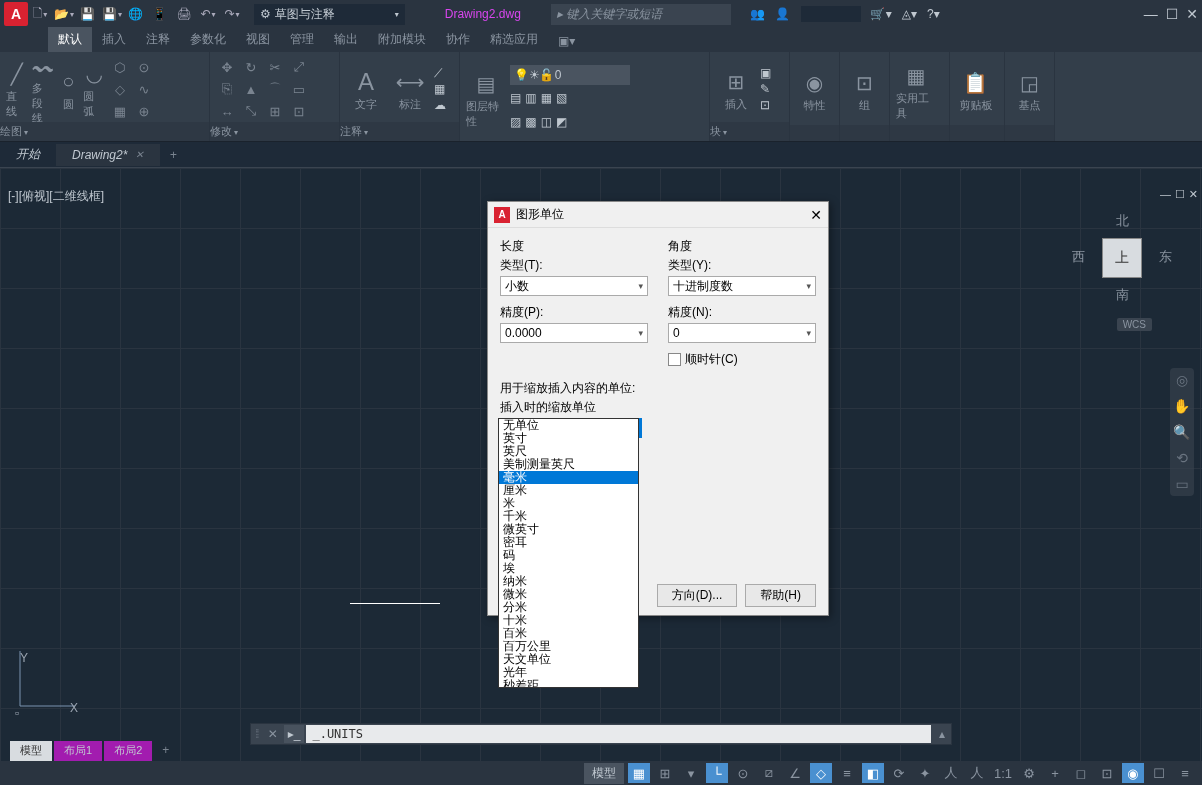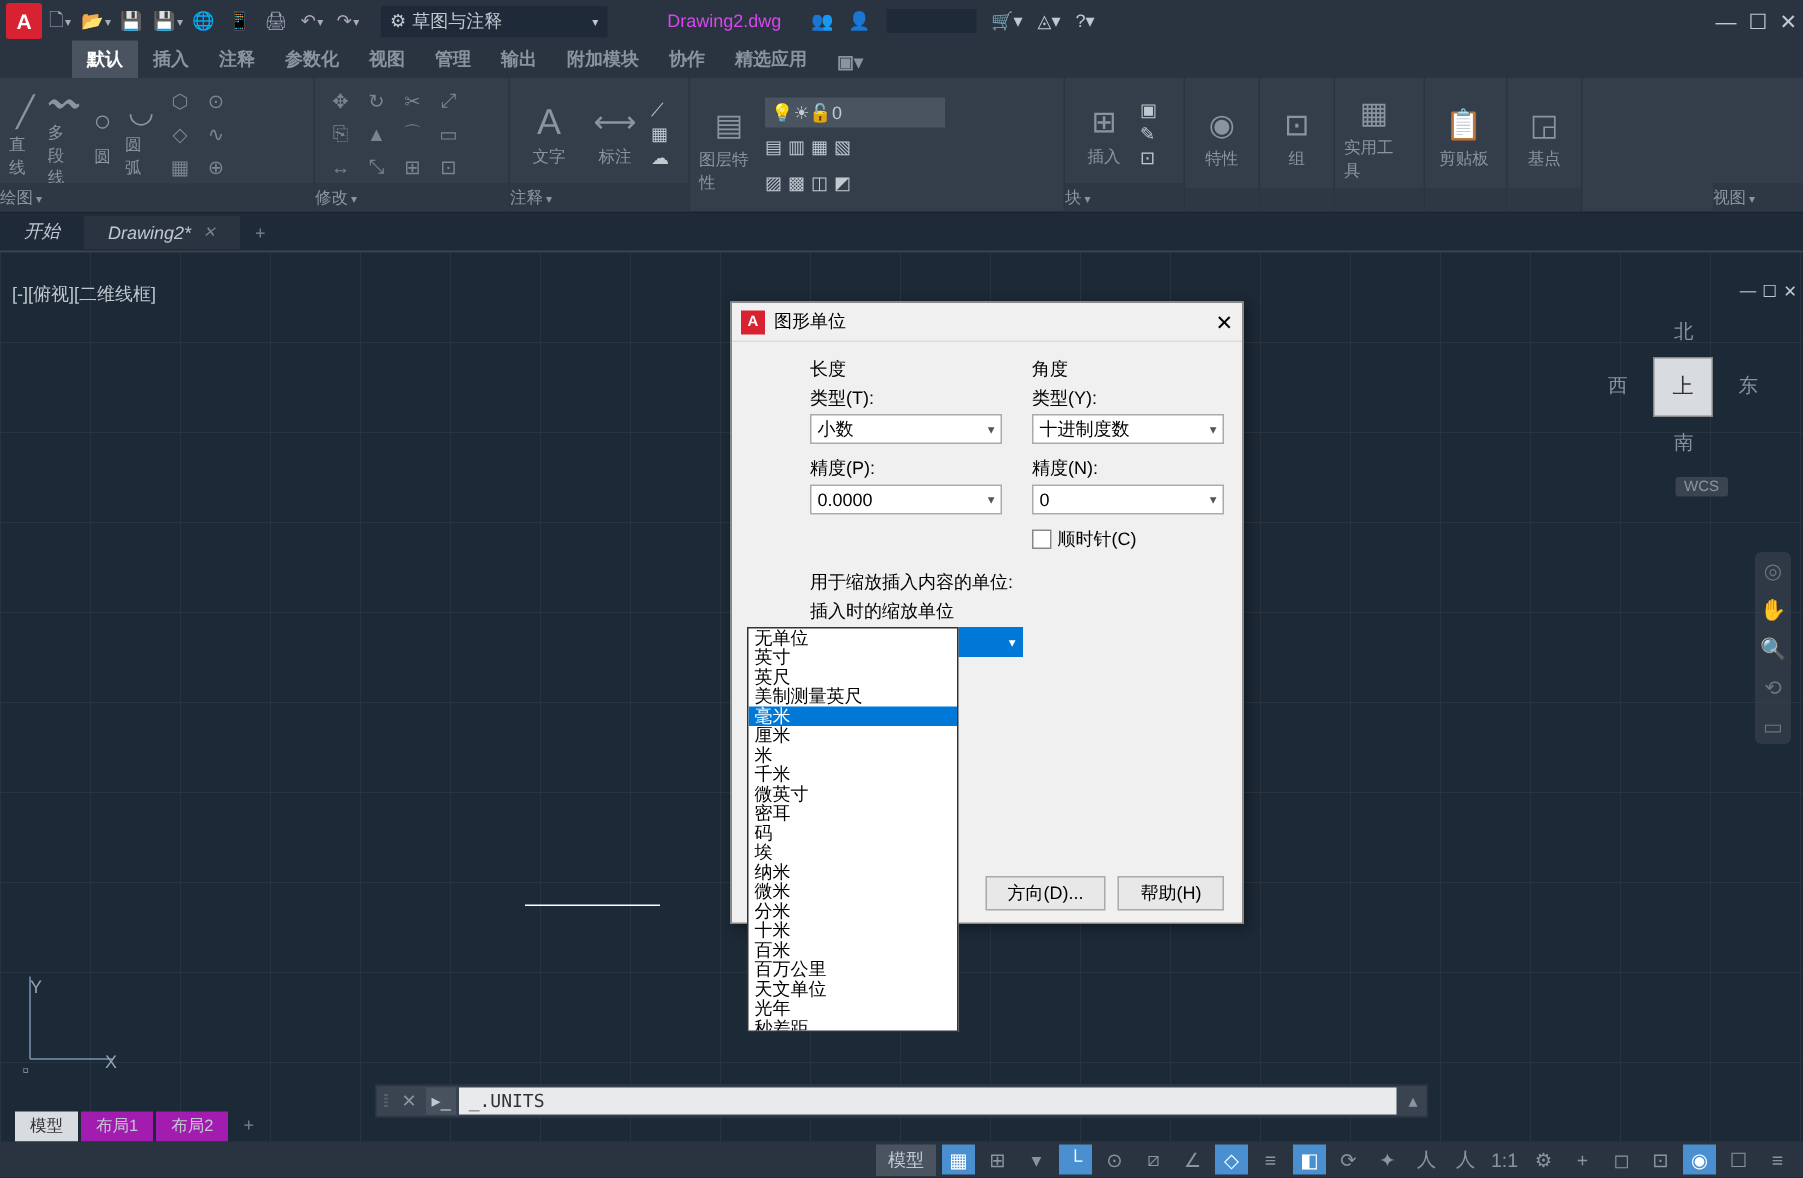--- a/index.html
+++ b/index.html
@@ -13,21 +13,21 @@
 .titlebar .workspace { margin-left: 10px; display: flex; align-items: center; background: #1e2a38; padding: 2px 6px; }
 .titlebar .gear { margin-right: 4px; }
 .titlebar .filename { margin-left: 40px; color: #d946ef; }
 .titlebar .search { margin-left: 30px; background: #3a4450; color: #8a94a0; padding: 2px 6px; width: 180px; font-style: italic; }
 .titlebar .search::before { content: "▸ "; }
 .titlebar .right-icons { margin-left: 20px; display: flex; align-items: center; gap: 10px; }
 .titlebar .window-controls { margin-left: auto; display: flex; gap: 8px; font-size: 14px; }
 
 
 .menutabs { height: 24px; background: #2a3440; display: flex; align-items: flex-end; padding-left: 48px; }
-.menutabs .tab { padding: 4px 10px; color: #8a94a0; cursor: pointer; font-weight: bold; }
+.menutabs .tab { padding: 4px 10px; color: #8a94a0; cursor: pointer; }
 .menutabs .tab.active { background: #4a5460; color: #fff; }
 
 
 .ribbon { height: 90px; background: #333e4a; display: flex; border-bottom: 1px solid #1a222c; }
 .ribbon-panel { border-right: 1px solid #2a3440; display: flex; flex-direction: column; padding: 4px 6px 0 6px; }
 .ribbon-panel .content { flex: 1; display: flex; align-items: center; gap: 4px; }
 .ribbon-panel .title { font-size: 11px; color: #8a94a0; padding: 2px 0; background: #2e3844; margin: 0 -6px; }
 .ribbon-panel .title .arrow { font-size: 8px; margin-left: 2px; }
 .rbtn-big { display: flex; flex-direction: column; align-items: center; justify-content: center; width: 40px; height: 60px; color: #8a94a0; }
 .rbtn-big .icon { font-size: 20px; height: 30px; display: flex; align-items: center; }
@@ -84,21 +84,21 @@
 .statusbar { position: absolute; bottom: 0; left: 0; right: 0; height: 24px; background: #2a3440; display: flex; align-items: center; justify-content: flex-end; padding: 0 6px; gap: 4px; }
 .statusbar .sbtn { width: 22px; height: 20px; display: flex; align-items: center; justify-content: center; color: #8a94a0; font-size: 13px; }
 .statusbar .sbtn.active { background: #4a90d0; color: #fff; }
 .statusbar .model { background: #4a5460; padding: 2px 8px; }
 
 
 .dialog { position: absolute; top: 201px; left: 487px; width: 342px; background: #f0f0f0; border: 1px solid #888; box-shadow: 2px 2px 8px rgba(0,0,0,0.4); color: #000; font-size: 12px; }
 .dialog .dlg-title { height: 26px; display: flex; align-items: center; padding: 0 6px; border-bottom: 1px solid #ddd; }
 .dialog .dlg-title .dlg-logo { width: 16px; height: 16px; background: #d92231; color: #fff; font-size: 10px; font-weight: bold; display: flex; align-items: center; justify-content: center; margin-right: 6px; }
 .dialog .dlg-close { margin-left: auto; font-size: 14px; cursor: pointer; }
-.dialog .dlg-body { padding: 10px 12px; margin-left: 40px; }
+.dialog .dlg-body { padding: 10px 12px; }
 .dlg-cols { display: flex; gap: 20px; }
 .dlg-col { flex: 1; }
 .dlg-label { margin-bottom: 2px; }
 .dlg-select { width: 100%; height: 20px; border: 1px solid #aaa; background: #fff; padding: 0 4px; display: flex; align-items: center; justify-content: space-between; margin-bottom: 8px; }
 .dlg-select .arrow { font-size: 9px; color: #555; }
 .dlg-select.highlight { background: #0078d7; color: #fff; border-color: #0078d7; }
 .dlg-check { display: flex; align-items: center; gap: 4px; margin-top: 4px; }
 .dlg-check .box { width: 13px; height: 13px; border: 1px solid #888; background: #fff; }
 .dlg-section { margin-top: 12px; }
 .dlg-buttons { display: flex; justify-content: flex-end; gap: 8px; padding: 8px 12px; }
@@ -122,20 +122,21 @@
   <div class="qat-btn">📱</div>
   <div class="qat-btn">🖨</div>
   <div class="qat-btn">↶<span class="drop">▾</span></div>
   <div class="qat-btn">↷<span class="drop">▾</span></div>
   <div class="workspace">
     <span class="gear">⚙</span>
     <span>草图与注释</span>
     <span class="drop" style="margin-left:60px">▾</span>
   </div>
   <div class="filename">Drawing2.dwg</div>
+  <div class="search">键入关键字或短语</div>
   <div class="right-icons">
     <span>👥</span>
     <span>👤</span>
     <span style="width:60px;background:#1e2a38;height:16px"></span>
     <span>🛒▾</span>
     <span>◬▾</span>
     <span>?▾</span>
   </div>
   <div class="window-controls">
     <span>—</span>
@@ -316,24 +317,20 @@
   <div class="ribbon-panel" style="width:50px">
     <div class="content">
         <div class="rbtn-big">
           <span class="icon">◲</span>
           <span class="label">基点</span>
         </div>
       </div>
     <div class="title">&nbsp;</div>
   </div>
   <div style="flex:1"></div>
-  <div class="ribbon-panel" style="width:60px;border-right:none">
-    <div class="content"></div>
-    <div class="title"><span>视图</span><span class="arrow">▾</span></div>
-  </div>
 </div>
 
 <div class="filetabs">
   <div class="ftab">
       <span>开始</span>
     </div>
   <div class="ftab active">
       <span>Drawing2*</span>
       <span class="close">✕</span>
     </div>

